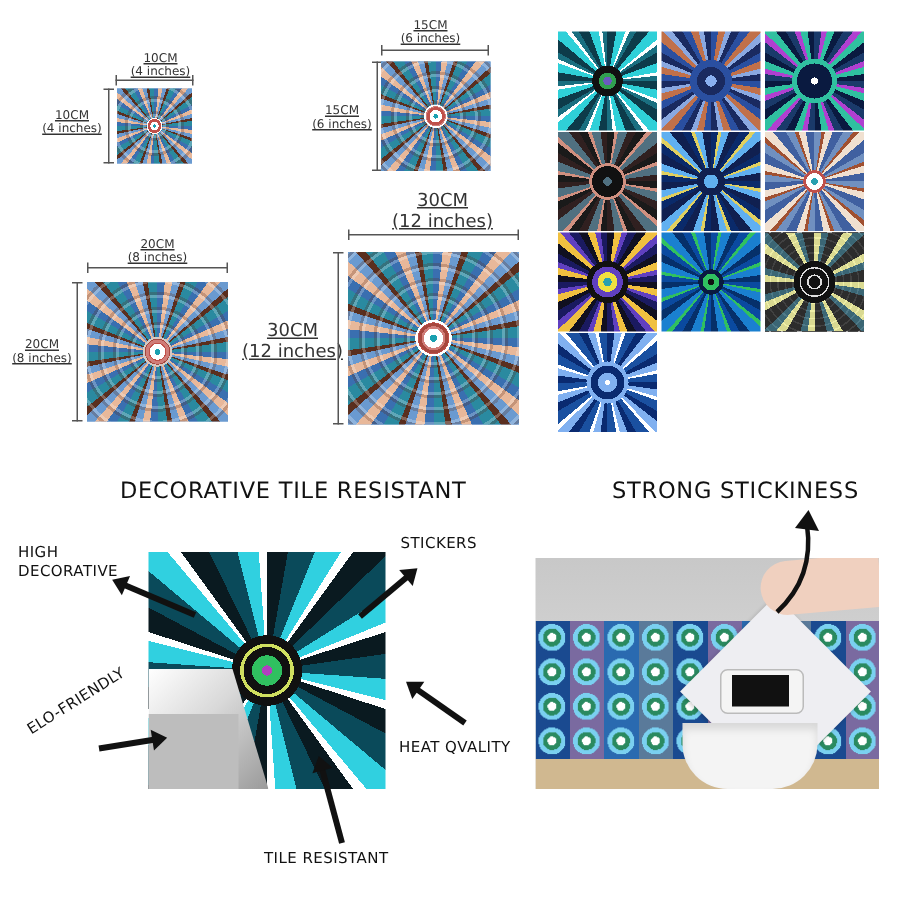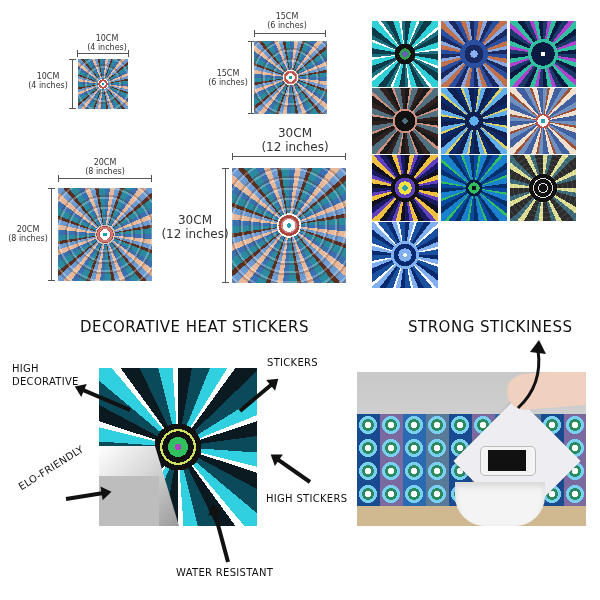--- a/index.html
+++ b/index.html
@@ -1,18 +1,18 @@
 <!DOCTYPE html>
 <html><head>
 <meta charset="utf-8">
 <style>
   html,body{margin:0;padding:0;background:#fff;}
   body{width:600px;height:600px;position:relative;overflow:hidden;font-family:"DejaVu Sans","Liberation Sans",sans-serif;color:#222;}
   .abs{position:absolute;}
-  .dim-label{font-size:8px;line-height:9px;text-align:center;color:#333;white-space:nowrap;}
+  .dim-label{font-size:8px;line-height:9px;text-align:center;color:#333;white-space:nowrap;text-decoration:underline;}
   .dim-label.big{font-size:12px;line-height:14px;text-align:center;}
   .hline{position:absolute;height:1px;background:#555;}
   .hline:before,.hline:after{content:"";position:absolute;top:-3px;width:1px;height:7px;background:#555;}
   .hline:before{left:0}.hline:after{right:0}
   .vline{position:absolute;width:1px;background:#555;}
   .vline:before,.vline:after{content:"";position:absolute;left:-3px;height:1px;width:7px;background:#555;}
   .vline:before{top:0}.vline:after{bottom:0}
   .mandala{position:absolute;overflow:hidden;
     background:
       radial-gradient(circle at 50% 50%, #1aa0b0 0 3%, #fff 3% 8%, #c0504a 8% 13%, #fff 13% 15%, transparent 15%),
@@ -93,45 +93,45 @@
   <div class="gtile" style="left:69px;top:67px;background:radial-gradient(circle,#60b0f0 0 10%,#102050 10% 20%,transparent 20%),repeating-conic-gradient(#0a2a6a 0 8deg,#e0d060 8deg 12deg,#60b0f0 12deg 20deg,#102050 20deg 30deg);"></div>
   <div class="gtile" style="left:138px;top:67px;background:radial-gradient(circle,#2aa0b0 0 5%,#fff 5% 12%,#c0504a 12% 16%,transparent 16%),repeating-conic-gradient(#7090c0 0 8deg,#a05030 8deg 12deg,#f0e0d0 12deg 20deg,#4060a0 20deg 30deg);"></div>
   <div class="gtile" style="left:0;top:134px;background:radial-gradient(circle,#2aa0b0 0 6%,#f0e040 6% 14%,#6040c0 14% 22%,#111 22% 30%,transparent 30%),repeating-conic-gradient(#101020 0 8deg,#f0c040 8deg 16deg,#6040c0 16deg 22deg,#1a1a60 22deg 30deg);"></div>
   <div class="gtile" style="left:69px;top:134px;background:radial-gradient(circle,#111 0 5%,#30c060 5% 12%,#0a1a40 12% 18%,transparent 18%),repeating-conic-gradient(#0a4aa0 0 8deg,#30c060 8deg 12deg,#1a80d0 12deg 22deg,#06306a 22deg 30deg);"></div>
   <div class="gtile" style="left:138px;top:134px;background:repeating-radial-gradient(circle,#111 0 4px,#ddd 4px 5px),#111;">
     <div style="position:absolute;inset:0;background:radial-gradient(circle,transparent 0 35%,rgba(0,0,0,0) 35%),repeating-conic-gradient(rgba(240,240,160,.9) 0 8deg,rgba(64,112,128,.9) 8deg 16deg,rgba(48,48,48,.9) 16deg 30deg);-webkit-mask:radial-gradient(circle,transparent 0 30%,#000 30%);mask:radial-gradient(circle,transparent 0 30%,#000 30%);"></div>
   </div>
   <div class="gtile" style="left:0;top:201px;background:radial-gradient(circle,#fff 0 4%,#80b0f0 4% 14%,#0a2a70 14% 24%,#80b0f0 24% 30%,transparent 30%),repeating-conic-gradient(#0a2a70 0 8deg,#80b0f0 8deg 16deg,#ffffff 16deg 20deg,#1a50a0 20deg 30deg);"></div>
 </div>
 
-<div class="abs heading" style="left:80px;top:318px;">DECORATIVE HEAT STICKERS</div>
+<div class="abs heading" style="left:80px;top:318px;">DECORATIVE TILE RESISTANT</div>
 
 <div class="abs" style="left:99px;top:368px;width:158px;height:158px;overflow:hidden;background:
   radial-gradient(circle at 50% 50%, #b040c0 0 3%, #30c060 3% 9%, #111 9% 14%, #d0e060 14% 16%, #111 16% 21%, transparent 21%),
   repeating-conic-gradient(from 10deg at 50% 50%, #0a4a5a 0 12deg, #30d0e0 12deg 22deg, #ffffff 22deg 26deg, #0a1a20 26deg 36deg);">
   <div style="position:absolute;left:0;bottom:0;width:80px;height:80px;background:linear-gradient(135deg,#ffffff 0%,#d8d8d8 45%,#9a9a9a 100%);clip-path:polygon(0 0,70% 0,100% 100%,0 100%);"></div>
   <div style="position:absolute;left:0;bottom:0;width:60px;height:50px;background:#bdbdbd;"></div>
 </div>
 
 <div class="abs feat" style="left:12px;top:362px;">
   <div>HIGH</div>
   <div>DECORATIVE</div>
 </div>
 <div class="arrow" style="left:130px;top:408px;width:52px;transform:rotate(-157deg);"></div>
 
 <div class="abs feat" style="left:267px;top:356px;">STICKERS</div>
 <div class="arrow" style="left:240px;top:409px;width:42px;transform:rotate(-40deg);"></div>
 
 <div class="abs feat" style="left:16px;top:482px;transform:rotate(-32deg);transform-origin:0 0;">ELO-FRIENDLY</div>
 <div class="arrow" style="left:66px;top:497px;width:38px;transform:rotate(-9deg);"></div>
 
-<div class="abs feat" style="left:266px;top:492px;">HIGH STICKERS</div>
+<div class="abs feat" style="left:266px;top:492px;">HEAT QVALITY</div>
 <div class="arrow" style="left:310px;top:480px;width:40px;transform:rotate(-145deg);"></div>
 
-<div class="abs feat" style="left:176px;top:566px;">WATER RESISTANT</div>
+<div class="abs feat" style="left:176px;top:566px;">TILE RESISTANT</div>
 <div class="arrow" style="left:228px;top:560px;width:52px;transform:rotate(-105deg);"></div>
 
 <div class="abs heading" style="left:408px;top:318px;">STRONG STICKINESS</div>
 
 <div class="abs" style="left:357px;top:372px;width:229px;height:154px;overflow:hidden;background:linear-gradient(#c8c8c8,#e0e0e0);">
   <div style="position:absolute;left:0;top:42px;width:229px;height:92px;background:
     radial-gradient(circle at 11px 11px,#fff 0 3px,#2a8a60 3px 6px,#7ad0f0 6px 9px,transparent 9px) 0 0/23px 23px,
     repeating-linear-gradient(90deg,#1a4a90 0 23px,#7a6aa0 23px 46px,#2a6ab0 46px 69px,#5a7a9a 69px 92px);"></div>
   <div style="position:absolute;left:0;top:134px;width:229px;height:20px;background:#d0b890;"></div>
   <div style="position:absolute;left:115px;top:44px;width:90px;height:90px;background:#eeeef2;transform:rotate(45deg);box-shadow:0 1px 3px rgba(0,0,0,.2);"></div>

